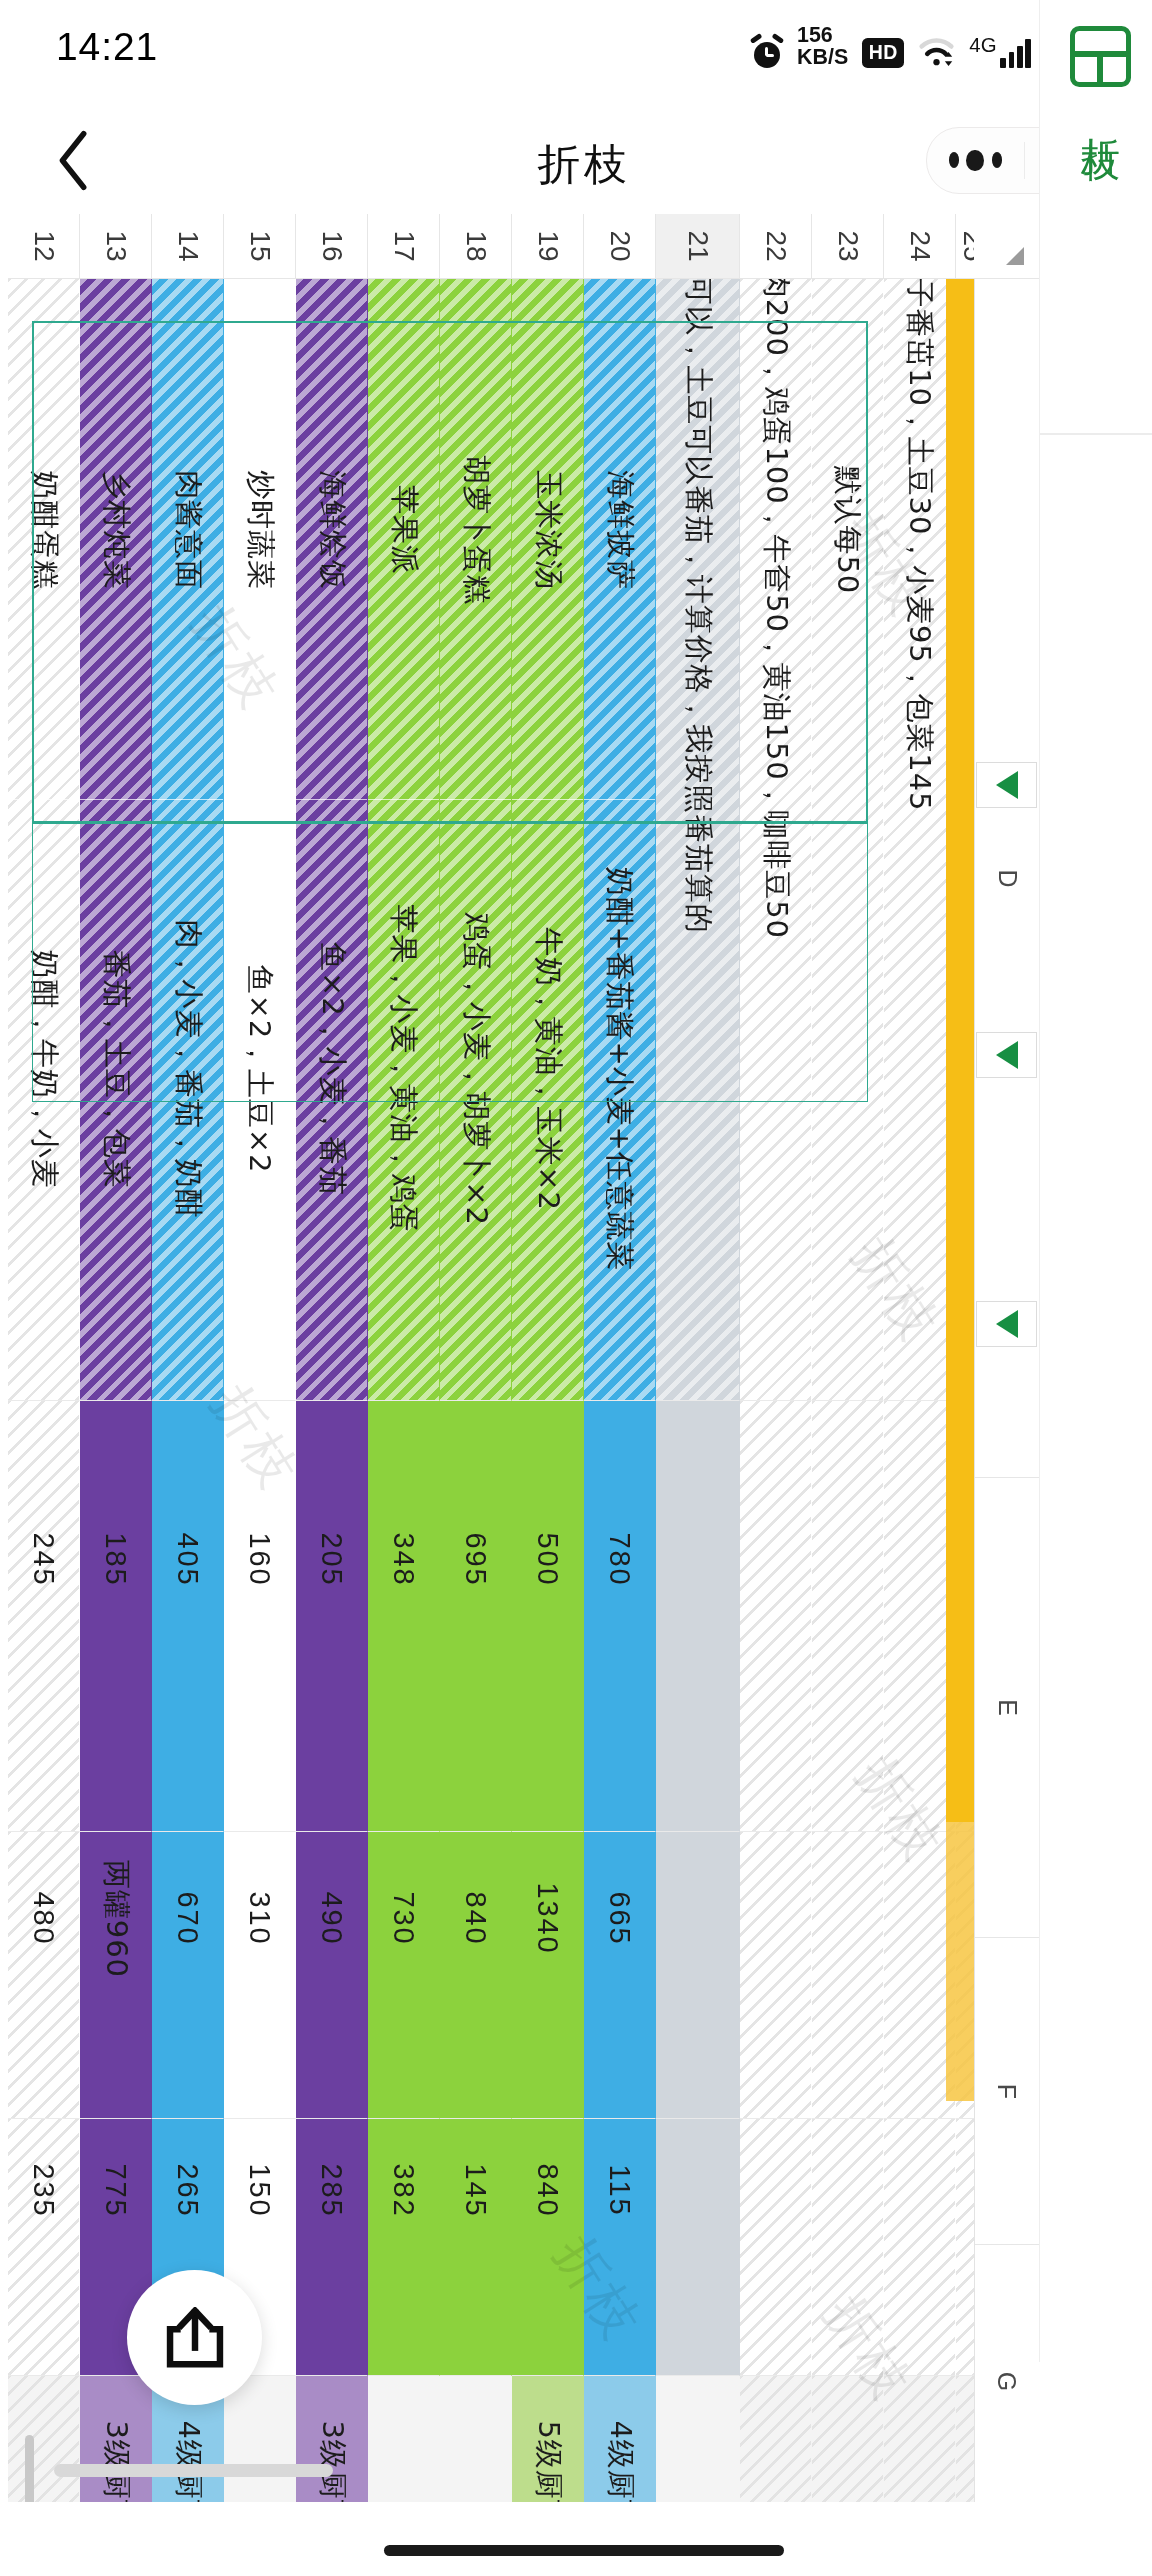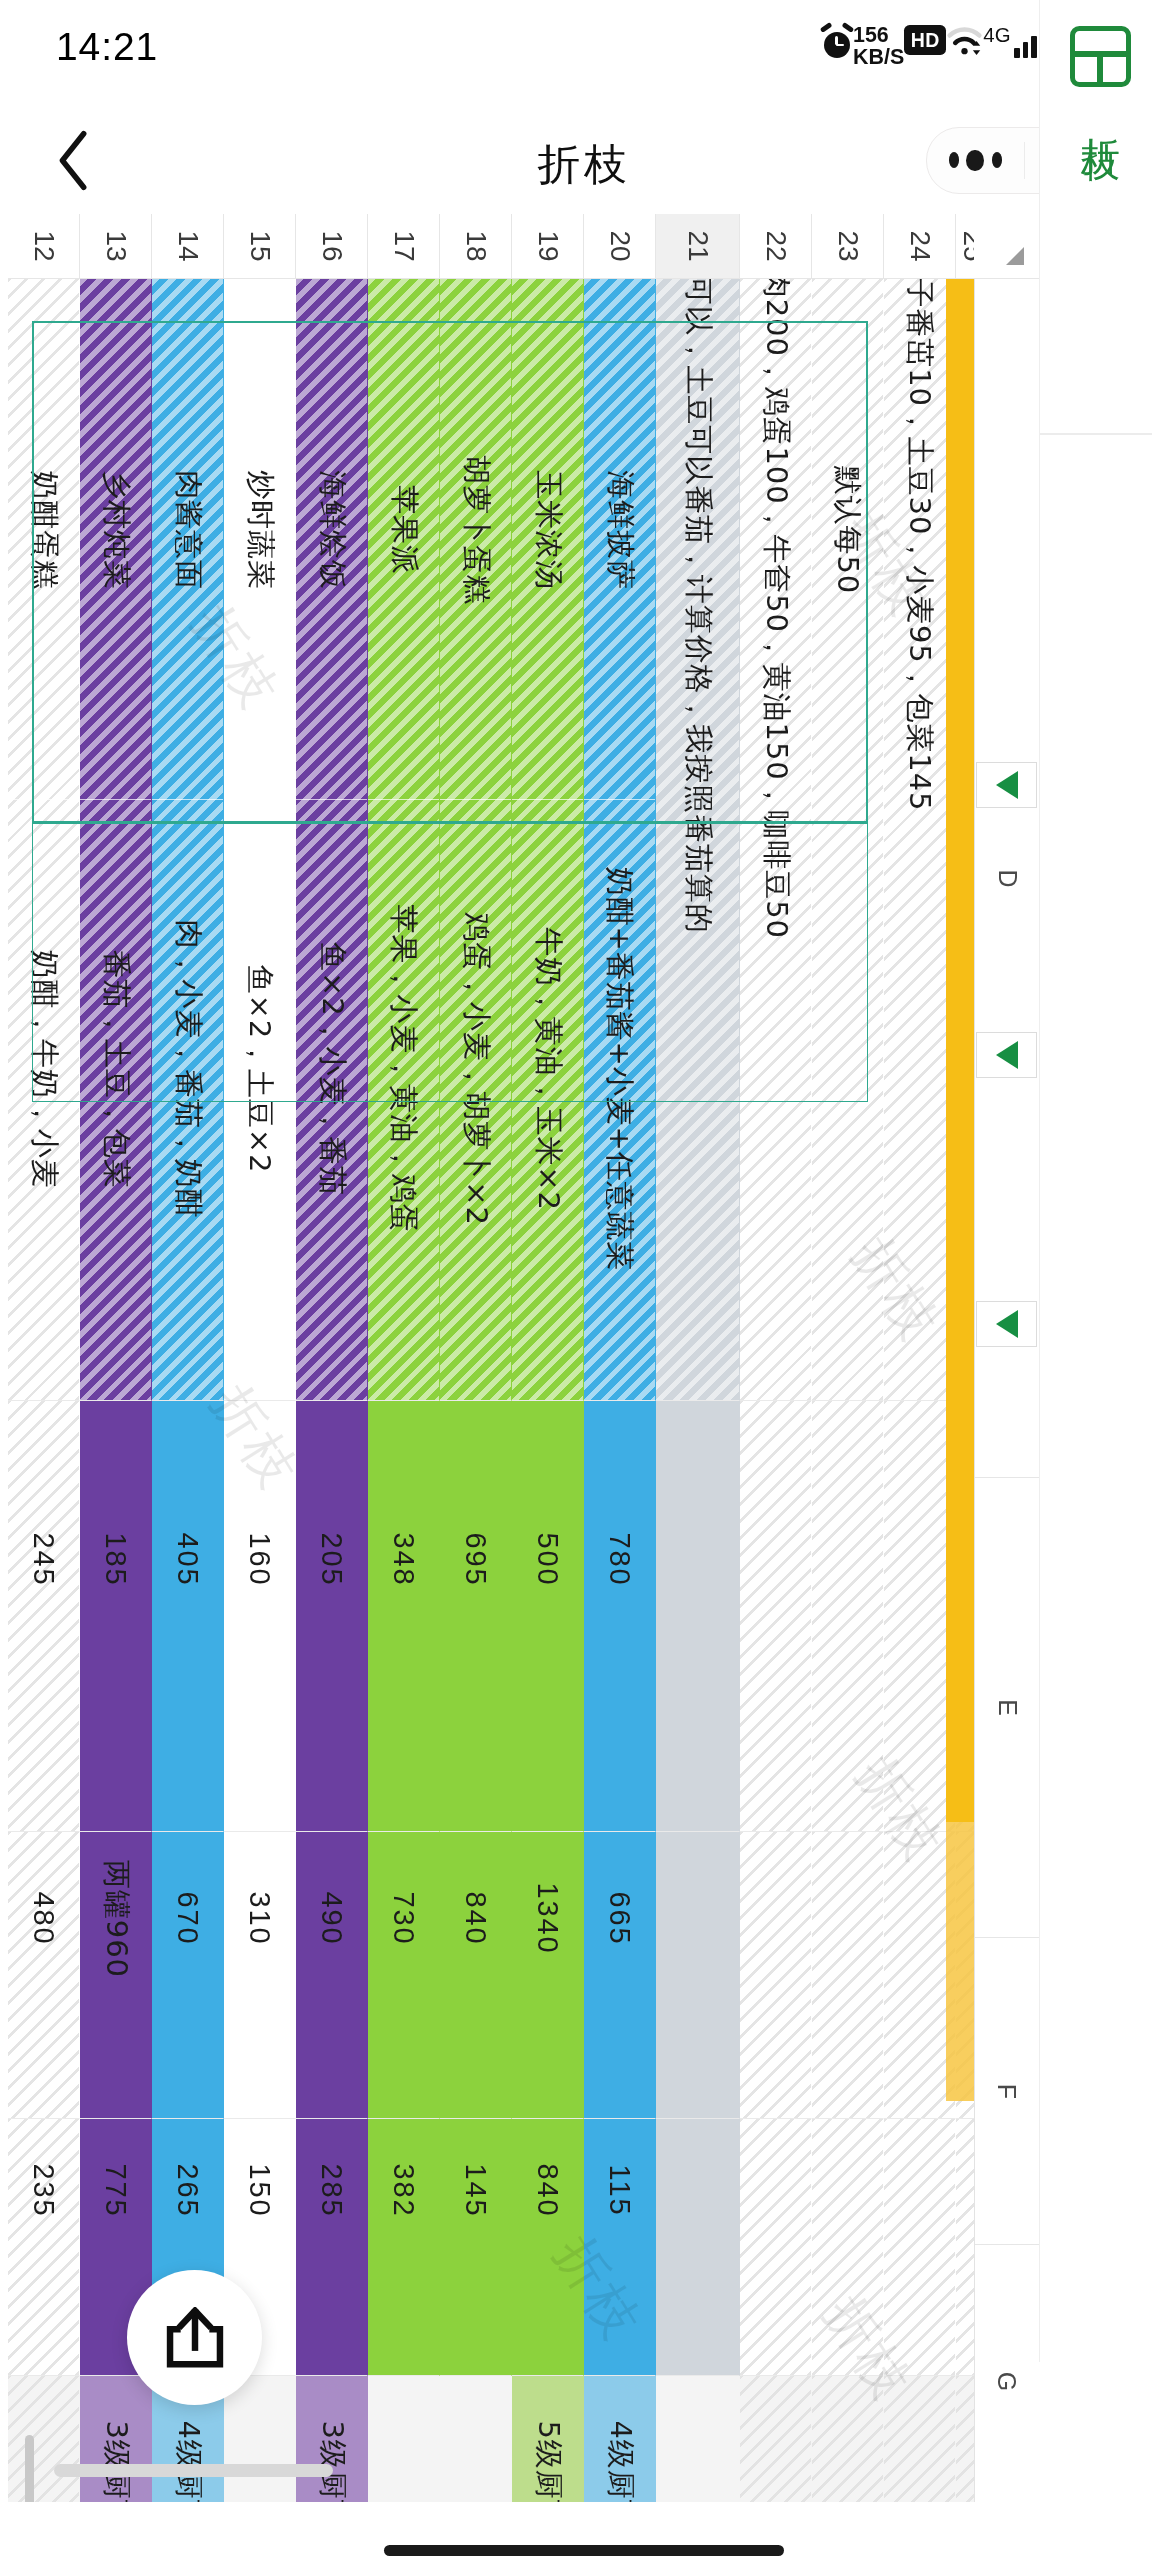--- a/index.html
+++ b/index.html
@@ -11,21 +11,21 @@
   }
   #app { position: relative; width: 1152px; height: 2576px; background: #fff; margin-left: 8px; }
 
   
   .statusbar {
     position: absolute; top: 0; left: 0; width: 1152px; height: 93px;
     display: flex; align-items: center; justify-content: space-between;
     padding: 0 48px;
   }
   .sb-time { font-size: 39px; font-weight: 500; color: #000; letter-spacing: 0.9px; }
-  .sb-right { display: flex; align-items: flex-start; }
+  .sb-right { display: flex; align-items: flex-end; gap: 14px; }
   .sb-icon { display: flex; align-items: center; }
   .alarm-ic { position: relative; width: 32px; height: 32px; }
   .alarm-ic .bell { position: absolute; left: 2.8px; top: 6.5px; width: 26px; height: 26px;
     border-radius: 50%; background: #111; }
   .alarm-ic .bell::after { content:''; position:absolute; left: 11px; top: 4.6px; width: 2.8px; height: 9.3px;
     background: #fff; border-radius: 1.9px; }
   .alarm-ic .bell::before { content:''; position:absolute; left: 12px; top: 12px; width: 8.4px; height: 2.8px;
     background: #fff; border-radius: 1.9px; }
   .alarm-ic .ear-l, .alarm-ic .ear-r { position:absolute; top:0; width: 12px; height: 4.6px;
     background:#111; border-radius: 2.8px; }

